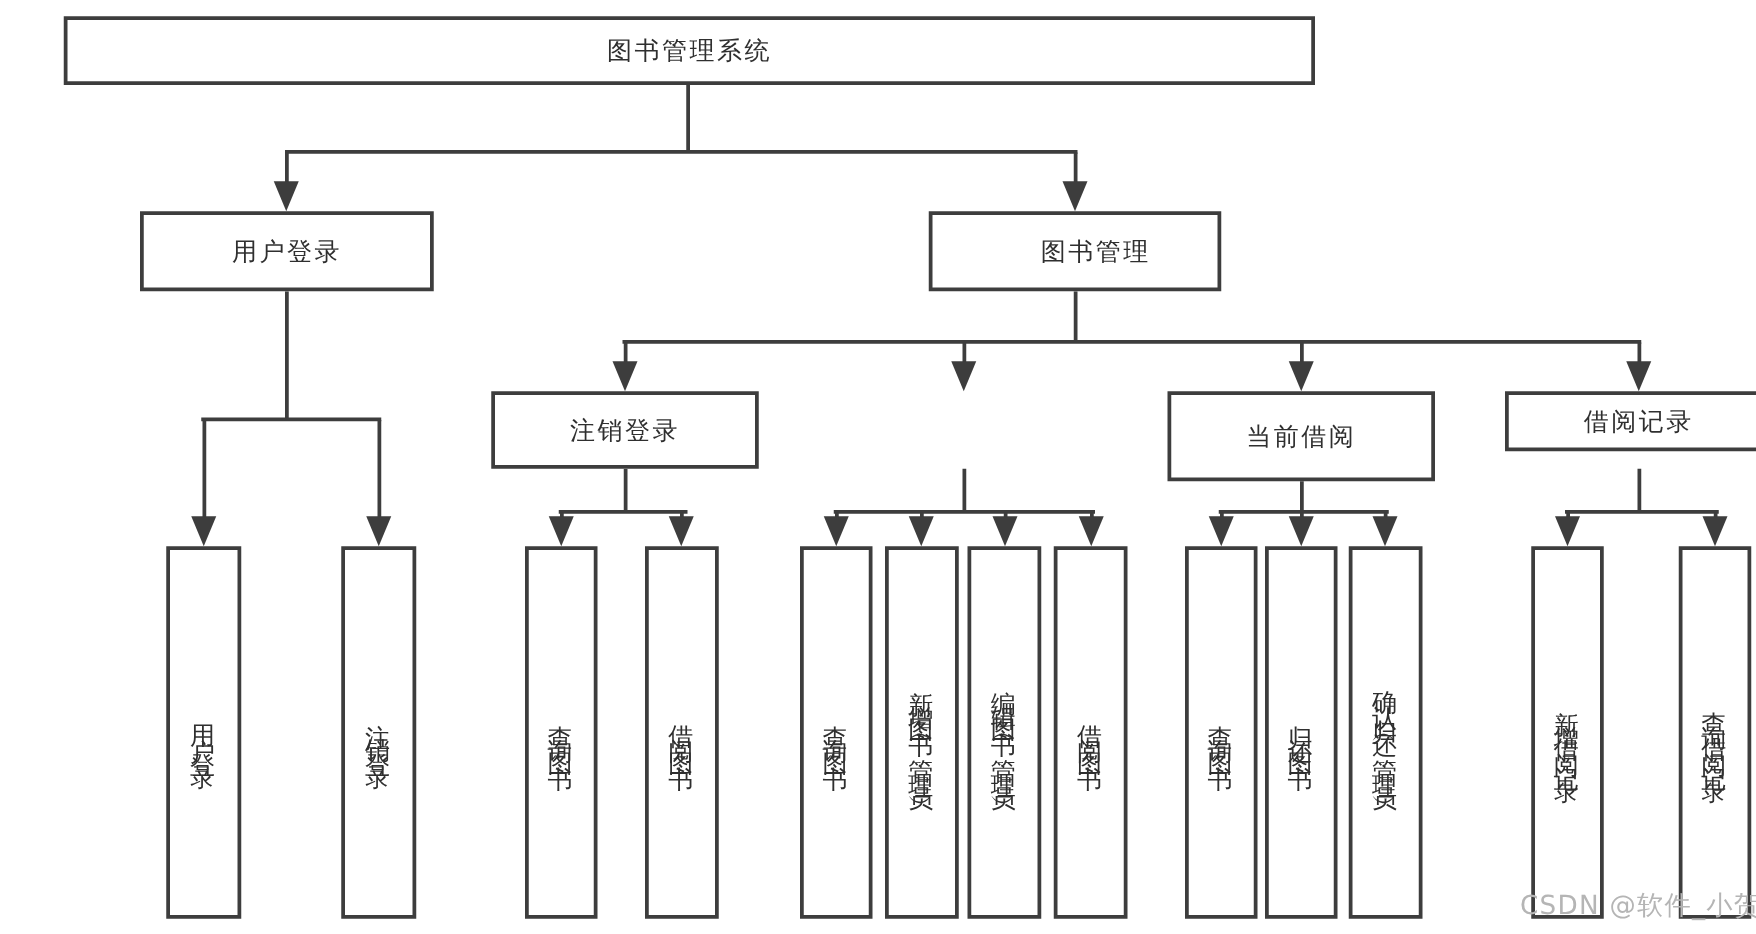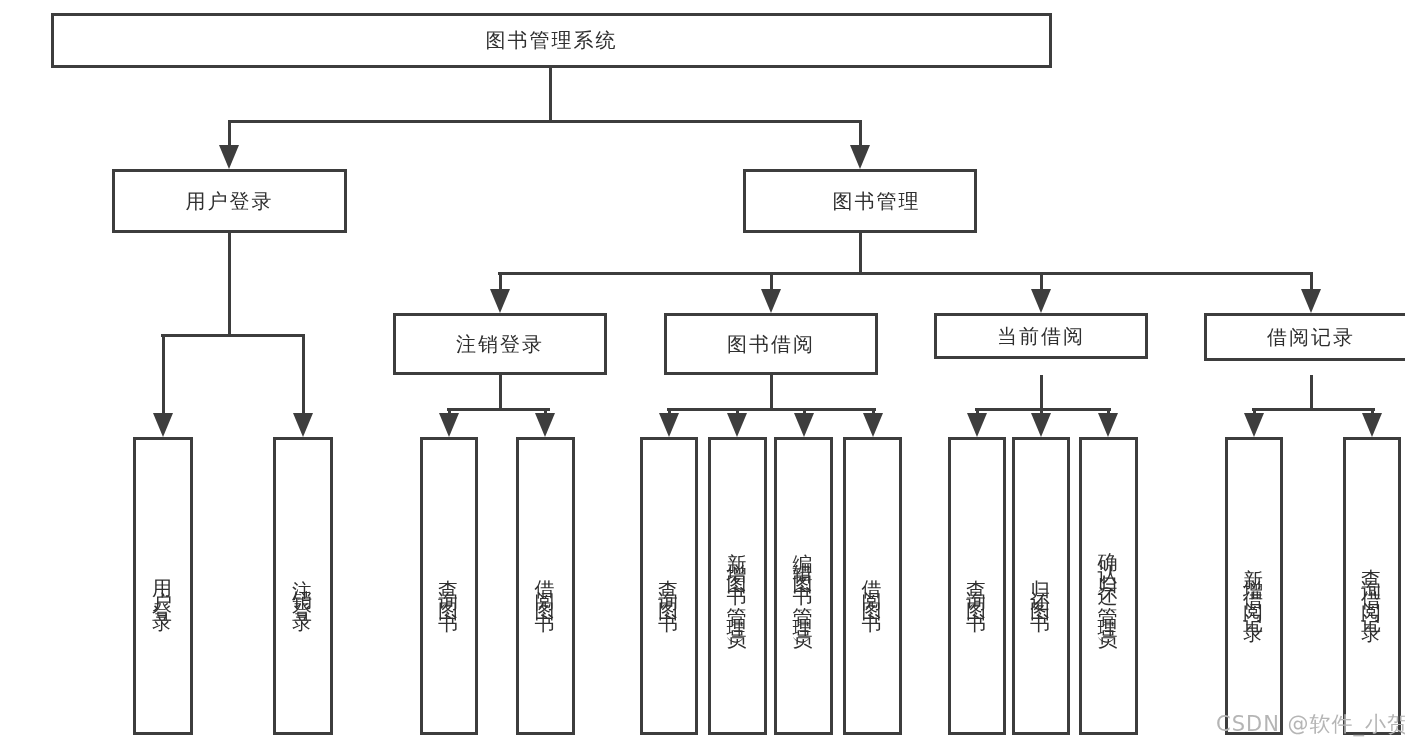--- a/index.html
+++ b/index.html
@@ -140,24 +140,21 @@
   <div class="hbox" style="left:82px; top:169px; width:235px; height:64px;">
     <span>用户登录</span>
   </div>
   <div class="hbox" style="left:713px; top:169px; width:234px; height:64px;padding-left:33px;">
     <span>图书管理</span>
   </div>
 
   <div class="hbox" style="left:363px; top:313px; width:214px; height:62px;">
     <span>注销登录</span>
   </div>
-  <div class="hbox" style="left:634px; top:313px; width:214px; height:62px;">
-    <span>图书借阅</span>
-  </div>
-  <div class="hbox" style="left:904px; top:313px; width:214px; height:46px;">
+  <div class="hbox" style="left:904px; top:313px; width:214px; height:72px;">
     <span>当前借阅</span>
   </div>
   <div class="hbox" style="left:1174px; top:313px; width:214px; height:48px;">
     <span>借阅记录</span>
   </div>
 
   <div class="vbox" style="left:103px; top:437px; width:60px; height:298px;">
     <span class="vtext">用户登录</span>
   </div>
   <div class="vbox" style="left:243px; top:437px; width:60px; height:298px;">

